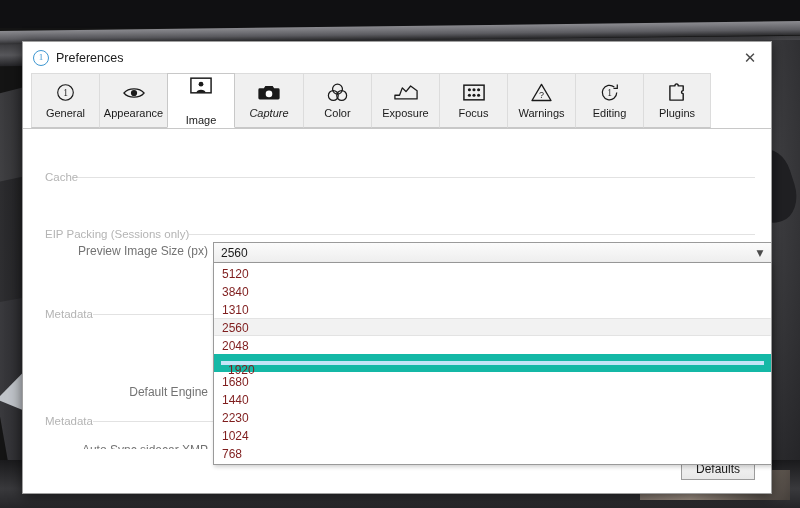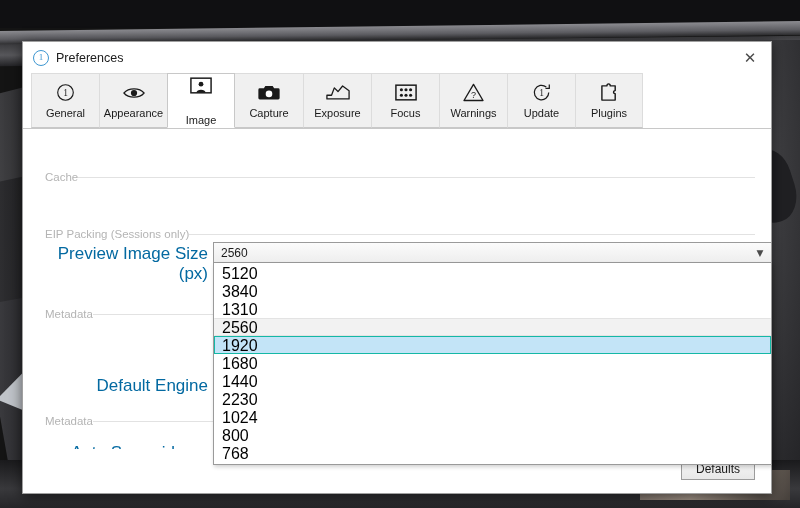--- a/index.html
+++ b/index.html
@@ -143,21 +143,21 @@
     box-sizing: border-box;
   }
   .tab:last-child { border-right: 1px solid #dcdcdc; }
   .tab.active {
     background: #ffffff;
     border: 1px solid #c8c8c8;
     border-bottom: 1px solid #ffffff;
     border-right: 1px solid #c8c8c8;
     position: relative; z-index: 2; gap: 19px;
   }
-  .tab.active + .tab { border-left: none; }
+  .tab.active + .tab { border-left: none; font-style: italic; }
   .tab .tab-icon {
     height: 20px; display:flex; align-items:center; justify-content:center;
     color: #1a1a1a;
   }
   .tab .tab-label {
     font-size: 11px; color: #1a1a1a;
     white-space: nowrap;
   }
 
   
@@ -175,22 +175,22 @@
   }
   .section-header .sh-text {
     font-size: 11.5px; color: #b4b4b4; white-space: nowrap;
   }
   .section-header .sh-rule {
     flex: 1 1 auto; height: 1px; background: #e2e2e2;
   }
 
   .field-label {
     position: absolute;
-    font-size: 17px;
-    color: #0369a1;
+    font-size: 12px;
+    color: #737373;
     text-align: right;
     width: 160px;
     left: 25px;
   }
 
   
   #combo {
     position: absolute;
     left: 190px; top: 113px;
     width: 559px; height: 21px;
@@ -219,35 +219,35 @@
     border: 1px solid #9a9a9a;
     border-top: none;
     box-sizing: border-box;
     padding: 1px 0 2px 0;
     z-index: 10;
     box-shadow: 1px 2px 4px rgba(0,0,0,.18);
   }
   .dd-item {
     height: 18px;
     line-height: 18px;
-    font-size: 16px;
-    color: #000000;
+    font-size: 12px;
+    color: #7f1d1d;
     padding-left: 7px;
     box-sizing: border-box;
     border: 1px solid transparent;
     cursor: pointer;
   }
   .dd-item.current {
     background: #f2f2f2;
     border-top: 1px solid #e3e3e3;
     border-bottom: 1px solid #e3e3e3;
   }
   .dd-item.hover {
     background: #c3e4f7;
-    border: 1px solid #14b8a6;
+    border: 7px solid #14b8a6;
   }
 
   
   #footer {
     position: absolute;
     left: 0; right: 0; bottom: 0;
     height: 44px;
     background: #ffffff;
   }
   #defaults-button {
@@ -324,20 +324,30 @@
     <div class="tab">
       <span class="tab-icon">
         <svg width="22" height="17" viewBox="0 0 24 18">
             <path d="M8 2 h8 l1.6 2.4 H22 a1.6 1.6 0 0 1 1.6 1.6 v9 a1.6 1.6 0 0 1 -1.6 1.6 H2 a1.6 1.6 0 0 1 -1.6 -1.6 v-9 a1.6 1.6 0 0 1 1.6 -1.6 h4.4 Z" fill="#1a1a1a"></path>
             <circle cx="12" cy="10.5" r="3.6" fill="#ffffff"></circle>
           </svg>
       </span>
       <span class="tab-label">Capture</span>
     </div>
 
+    <div class="tab">
+      <span class="tab-icon">
+        <svg width="21" height="19" viewBox="0 0 22 20">
+            <circle cx="11" cy="6.4" r="5.2" fill="none" stroke="#1a1a1a" stroke-width="1.3"></circle>
+            <circle cx="6.6" cy="13.2" r="5.2" fill="none" stroke="#1a1a1a" stroke-width="1.3"></circle>
+            <circle cx="15.4" cy="13.2" r="5.2" fill="none" stroke="#1a1a1a" stroke-width="1.3"></circle>
+          </svg>
+      </span>
+      <span class="tab-label">Color</span>
+    </div>
 
     <div class="tab">
       <span class="tab-icon">
         <svg width="24" height="15" viewBox="0 0 26 16">
             <path d="M1 15 L1 11 L6 11 L9 3 L13 7 L18 1 L25 6 L25 15 Z" fill="none" stroke="#1a1a1a" stroke-width="1.4" stroke-linejoin="round"></path>
           </svg>
       </span>
       <span class="tab-label">Exposure</span>
     </div>
 
@@ -368,21 +378,21 @@
     </div>
 
     <div class="tab">
       <span class="tab-icon">
         <svg width="19" height="19" viewBox="0 0 20 20">
             <path d="M17.6 10 a7.6 7.6 0 1 1 -2.6 -5.7" fill="none" stroke="#1a1a1a" stroke-width="1.3"></path>
             <path d="M18.2 1.6 L18.2 5.6 L14.2 5.6" fill="none" stroke="#1a1a1a" stroke-width="1.3"></path>
             <text x="10" y="14" font-size="10" text-anchor="middle" fill="#1a1a1a" font-family="Liberation Serif, serif">1</text>
           </svg>
       </span>
-      <span class="tab-label">Update</span>
+      <span class="tab-label">Editing</span>
     </div>
 
     <div class="tab">
       <span class="tab-icon">
         <svg width="19" height="19" viewBox="0 0 20 20">
             <path d="M2 3 h5.4 a1.7 1.7 0 1 1 3.3 0 H16 v5 a1.7 1.7 0 1 0 0 3.4 V18 H2 Z" fill="none" stroke="#1a1a1a" stroke-width="1.5" stroke-linejoin="round"></path>
           </svg>
       </span>
       <span class="tab-label">Plugins</span>
     </div>
@@ -401,39 +411,39 @@
     <div class="section-header" style="top:179px">
       <span class="sh-text">Metadata</span>
       <span class="sh-rule"></span>
     </div>
     <div class="section-header" style="top:286px">
       <span class="sh-text">Metadata</span>
       <span class="sh-rule"></span>
     </div>
 
     <div class="field-label" style="top:115px">Preview Image Size (px)</div>
-    <div class="field-label" style="top:247px">Default Engine</div>
+    <div class="field-label" style="top:256px">Default Engine</div>
     <div class="field-label" style="top:314px">Auto Sync sidecar XMP</div>
 
     <div id="combo">
       <span id="combo-value">2560</span>
       <span id="combo-arrow">▼</span>
     </div>
 
     <div id="dropdown">
         <div class="dd-item">5120</div>
         <div class="dd-item">3840</div>
         <div class="dd-item">1310</div>
         <div class="dd-item current">2560</div>
+        <div class="dd-item">2048</div>
         <div class="dd-item hover">1920</div>
         <div class="dd-item">1680</div>
         <div class="dd-item">1440</div>
         <div class="dd-item">2230</div>
         <div class="dd-item">1024</div>
-        <div class="dd-item">800</div>
         <div class="dd-item">768</div>
       </div>
 
     <div id="footer">
       <div id="defaults-button">Defaults</div>
     </div>
 
   </div>
 </div>
 

